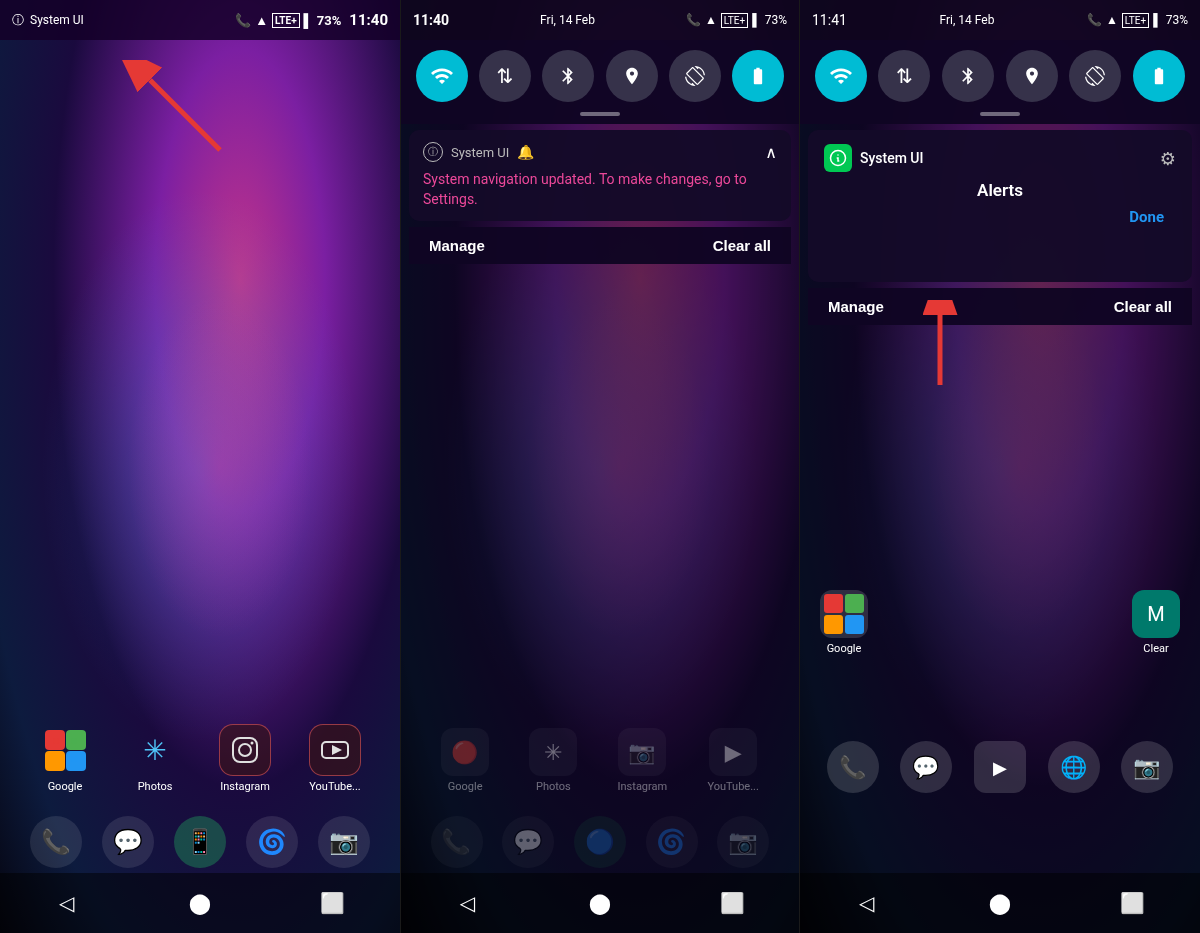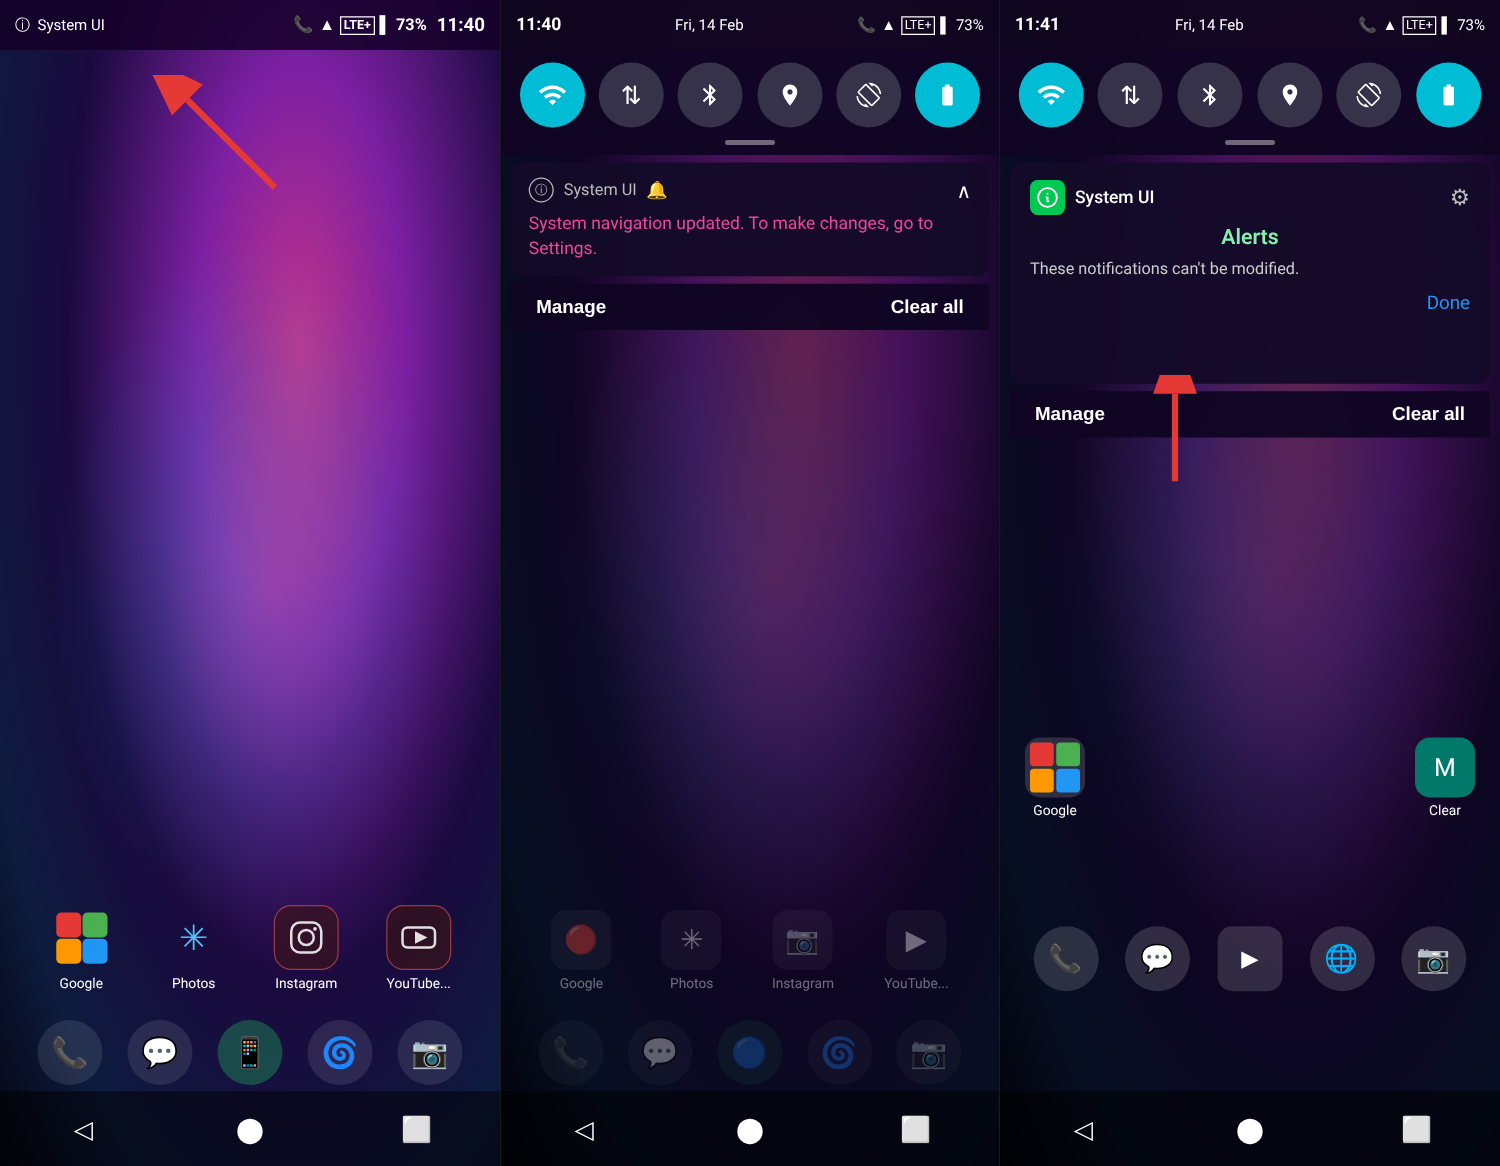--- a/index.html
+++ b/index.html
@@ -368,43 +368,43 @@
       display: flex;
       align-items: center;
       justify-content: center;
       font-size: 14px;
     }
     .alert-gear { color: #bbb; font-size: 18px; }
     .alert-title {
       text-align: center;
       font-size: 17px;
       font-weight: 600;
-      color: #86efac;
+      color: #ffffff;
       margin-bottom: 8px;
     }
     .alert-subtitle {
       text-align: left;
       font-size: 13px;
       color: #ccc;
       margin-bottom: 10px;
     }
     .alert-arrow-area {
       position: relative;
       height: 60px;
       display: flex;
       align-items: center;
       justify-content: flex-end;
     }
     .done-link {
       position: absolute;
       top: 0;
-      right: 0;
+      right: 12px;
       color: #2196F3;
       font-size: 15px;
-      font-weight: 400;
+      font-weight: 700;
     }
 
     .alert-actions {
       position: relative;
       z-index: 10;
       background: rgba(15,5,35,0.97);
       display: flex;
       justify-content: space-between;
       padding: 10px 20px;
       margin: 0 8px;
@@ -637,21 +637,21 @@
     <div class="nav-icon">⬤</div>
     <div class="nav-icon">⬜</div>
   </div>
 </div>
 
 <div class="phone-panel panel3">
   <div class="wallpaper"></div>
   <div class="overlay-dim"></div>
 
   <div class="status-bar-p3">
-    <div style="font-weight:bold;font-size:14px;">11:41</div>
+    <div style="font-weight:normal;font-size:14px;">11:41</div>
     <div>Fri, 14 Feb</div>
     <div style="display:flex;align-items:center;gap:4px;">
       <span>📞</span>
       <span>▲</span>
       <span style="font-size:10px;border:1px solid #fff;padding:1px 2px;">LTE+</span>
       <span>▌</span>
       <span>73%</span>
     </div>
   </div>
 
@@ -695,21 +695,20 @@
           <svg width="18" height="18" viewBox="0 0 24 24" fill="white">
               <circle cx="12" cy="12" r="10" fill="none" stroke="white" stroke-width="2"></circle>
               <path d="M12 8h.01M11 12h1v4h1" stroke="white" stroke-width="2" stroke-linecap="round"></path>
             </svg>
         </div>
         <span>System UI</span>
       </div>
       <span class="alert-gear">⚙</span>
     </div>
     <div class="alert-title">Alerts</div>
-    <div class="alert-subtitle">These notifications can't be modified.</div>
     <div class="alert-arrow-area">
       <span class="done-link">Done</span>
     </div>
   </div>
 
   <div class="alert-actions">
     <button class="notif-action-btn">Manage</button>
     <button class="notif-action-btn">Clear all</button>
   </div>
 

